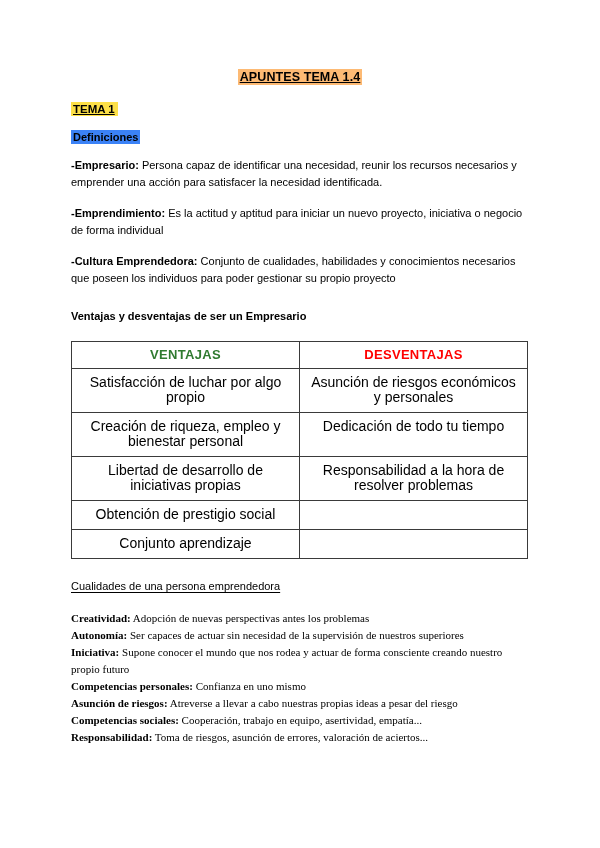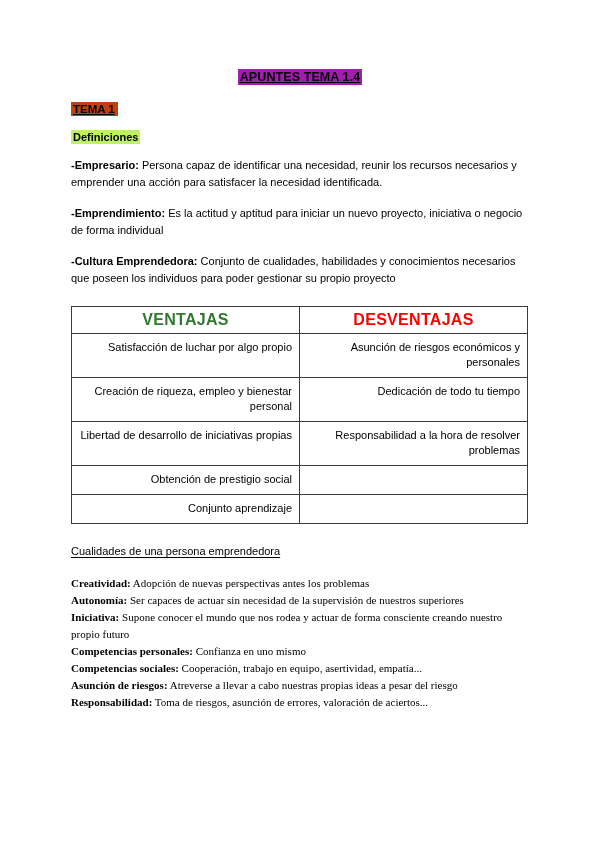--- a/index.html
+++ b/index.html
@@ -24,45 +24,45 @@
   }
   .doc-title {
     text-align: center;
     font-size: 12.5px;
     font-weight: bold;
     letter-spacing: 0.1px;
     margin: 0;
     padding-top: 70px;
   }
   .doc-title .hl {
-    background: #a21caf;
+    background: #fdba74;
     text-decoration: underline;
     text-underline-offset: 1px;
     padding: 1px 2px 1px 2px;
   }
   .h-tema {
     margin: 0;
     padding-top: 19px;
     font-size: 11.5px;
     font-weight: bold;
   }
   .h-tema .hl {
-    background: #c2410c;
+    background: #fde047;
     text-decoration: underline;
     text-underline-offset: 1px;
     padding: 1px 3px 1px 2px;
   }
   .h-defs {
     margin: 0;
     padding-top: 16px;
     font-size: 11px;
     font-weight: bold;
   }
   .h-defs .hl {
-    background: #bef264;
+    background: #3b82f6;
     padding: 1px 2px 1px 2px;
   }
   p.def {
     margin: 0;
     font-size: 11px;
     line-height: 17px;
     text-align: left;
   }
   p.def b { font-weight: bold; }
   .def-first { padding-top: 23px; }
@@ -76,35 +76,35 @@
   }
 
   table.vd {
     border-collapse: collapse;
     width: 456px;
     margin-top: 19px;
     table-layout: fixed;
   }
   table.vd td, table.vd th {
     border: 1px solid #3a3a3a;
-    font-size: 11px;
+    font-size: 14px;
     line-height: 15px;
     vertical-align: top;
     padding: 6px 7px 7px 7px;
     font-weight: normal;
-    text-align: right;
+    text-align: center;
   }
   table.vd col.c1 { width: 228px; }
   table.vd col.c2 { width: 228px; }
   table.vd th {
     text-align: center;
     font-weight: bold;
     letter-spacing: 0.3px;
     padding: 5px 4px 6px 4px;
-    font-size: 16px;
+    font-size: 13px;
   }
   th.ventajas { color: #2f7a2f; }
   th.desventajas { color: #ff0000; }
   td.cell-tall { height: 26px; }
   td.cell-short { height: 13px; }
 
   .h-cualidades {
     margin: 0;
     padding-top: 21px;
     font-size: 11px;
@@ -136,20 +136,21 @@
 
   <h3 class="h-defs"><span class="hl">Definiciones</span></h3>
 
 
   <p class="def def-gap"><b>-Empresario:</b><span> Persona capaz de identificar una necesidad, reunir los recursos necesarios y emprender una acción para satisfacer la necesidad identificada.</span></p>
 
   <p class="def def-gap"><b>-Emprendimiento:</b><span> Es la actitud y aptitud para iniciar un nuevo proyecto, iniciativa o negocio de forma individual</span></p>
 
   <p class="def def-gap"><b>-Cultura Emprendedora:</b><span> Conjunto de cualidades, habilidades y conocimientos necesarios que poseen los individuos para poder gestionar su propio proyecto</span></p>
 
+  <h3 class="h-table">Ventajas y desventajas de ser un Empresario</h3>
 
   <table class="vd">
     <colgroup>
         <col class="c1">
         <col class="c2">
       </colgroup>
     <thead>
       <tr>
         <th class="ventajas">VENTAJAS</th>
         <th class="desventajas">DESVENTAJAS</th>
@@ -181,18 +182,18 @@
 
   <div>
     <h3 class="h-cualidades">Cualidades de una persona emprendedora</h3>
   </div>
 
   <div class="cual-list">
     <p class="cual"><b>Creatividad:</b><span> Adopción de nuevas perspectivas antes los problemas</span></p>
     <p class="cual"><b>Autonomía:</b><span>  Ser capaces de actuar sin necesidad de la supervisión de nuestros superiores</span></p>
     <p class="cual"><b>Iniciativa:</b><span> Supone conocer el mundo que nos rodea y actuar de forma consciente creando nuestro propio futuro</span></p>
     <p class="cual"><b>Competencias personales:</b><span> Confianza en uno mismo</span></p>
+    <p class="cual"><b>Asunción de riesgos:</b><span> Atreverse a llevar a cabo nuestras propias ideas a pesar del riesgo</span></p>
     <p class="cual"><b>Competencias sociales:</b><span> Cooperación, trabajo en equipo, asertividad, empatía...</span></p>
-    <p class="cual"><b>Asunción de riesgos:</b><span> Atreverse a llevar a cabo nuestras propias ideas a pesar del riesgo</span></p>
     <p class="cual"><b>Responsabilidad:</b><span> Toma de riesgos, asunción de errores, valoración de aciertos...</span></p>
   </div>
 
 </div>
 
 </body></html>

